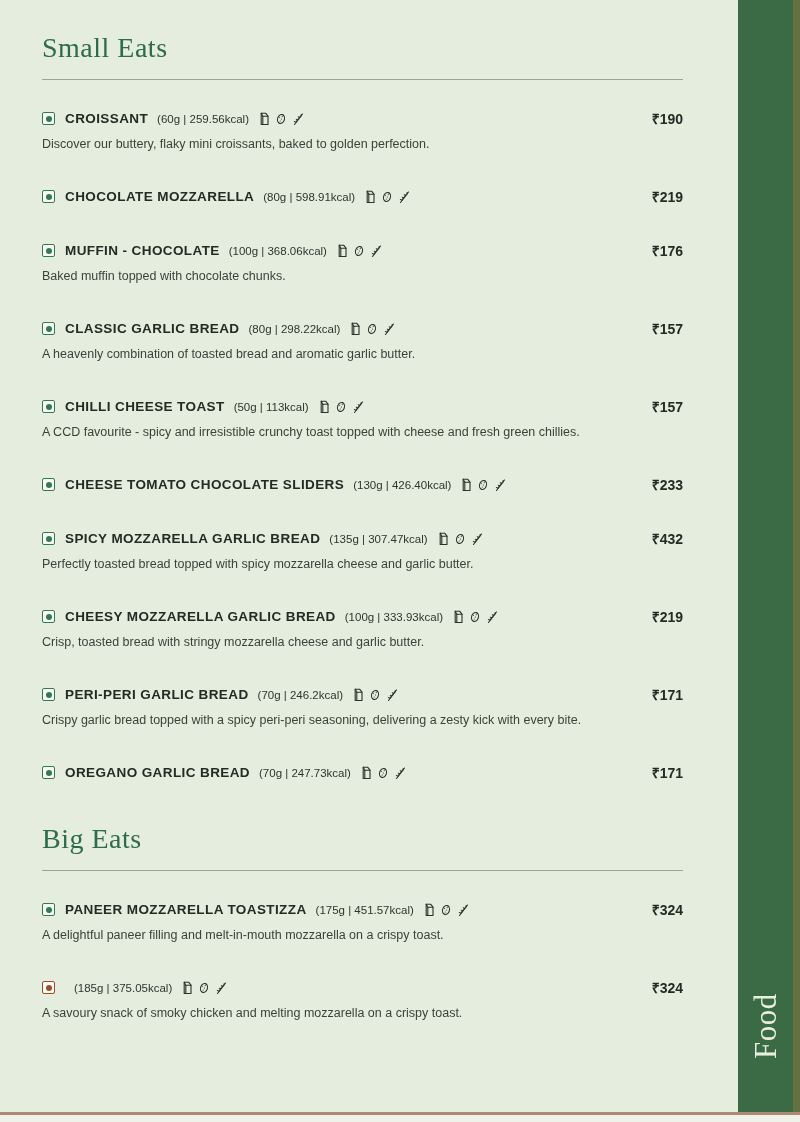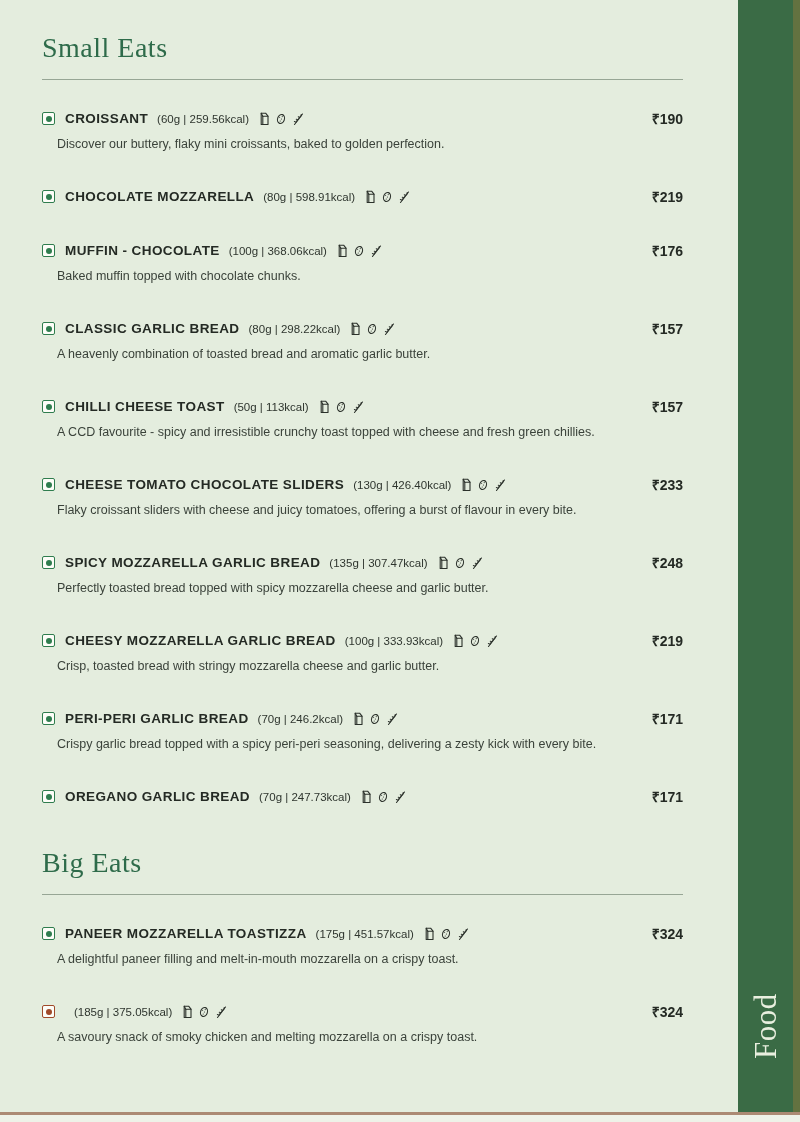--- a/index.html
+++ b/index.html
@@ -34,21 +34,21 @@
   }
   .diet-badge .diet-dot{width:6px;height:6px;border-radius:50%;background:var(--veg-badge);}
   .diet-badge.nonveg{border-color:var(--nonveg-badge);}
   .diet-badge.nonveg .diet-dot{background:var(--nonveg-badge);}
   .item-name{font-weight:700;font-size:13.5px;color:var(--ink);letter-spacing:.4px;white-space:nowrap;text-align:right;}
   .item-meta{font-size:11.5px;color:#2e352e;margin-left:9px;white-space:nowrap;}
   .item-icons{display:inline-flex;align-items:center;gap:5px;margin-left:9px;}
   .allergen{display:inline-flex;line-height:0;}
   .allergen svg{display:block;}
   .item-price{margin-left:auto;font-weight:700;font-size:14px;color:var(--ink);white-space:nowrap;}
-  .item-desc{font-size:12.5px;color:var(--desc-ink);margin-top:8px;line-height:16px;margin-left:15px;}
+  .item-desc{font-size:12.5px;color:var(--desc-ink);margin-top:8px;line-height:16px;}
   .sidebar{
     position:absolute;left:738px;top:0;width:62px;height:1112px;
     background:var(--sidebar-green);
   }
   .sidebar-edge{position:absolute;right:0;top:0;bottom:0;width:7px;background:var(--sidebar-edge);opacity:.85;}
   .sidebar-label-wrap{
     position:absolute;left:0;bottom:38px;width:55px;height:96px;
     display:flex;align-items:center;justify-content:center;
   }
   .sidebar-label{
@@ -255,21 +255,20 @@
                 </span>
                 <span class="allergen">
                   <svg width="13" height="14" viewBox="0 0 13 14" fill="none" stroke="#2b312b" stroke-width="1.1" stroke-linejoin="round" stroke-linecap="round">
                     <path d="M2.5 12.5L10.5 2"></path>
                     <path d="M4.2 10.2l-1.8-.6M4.8 9.4l.5-1.9M6.2 7.7l-1.9-.5M6.8 6.9l.5-1.9M8.2 5.2l-1.9-.5M8.8 4.4l.5-1.9"></path>
                   </svg>
                 </span>
               </span>
       <span class="item-price">₹233</span>
     </div>
-    <p class="item-desc">Flaky croissant sliders with cheese and juicy tomatoes, offering a burst of flavour in every bite.</p>
   </article>
 
   <article class="menu-item">
     <div class="item-head">
       <span class="diet-badge">
                 <span class="diet-dot"></span>
               </span>
       <span class="item-name">SPICY MOZZARELLA GARLIC BREAD</span>
       <span class="item-meta">(135g | 307.47kcal)</span>
       <span class="item-icons">
@@ -286,21 +285,21 @@
                     <path d="M4.6 5.2l.02 0M6.4 7l.02 0M5.2 9l.02 0M7.2 4.6l.02 0"></path>
                   </svg>
                 </span>
                 <span class="allergen">
                   <svg width="13" height="14" viewBox="0 0 13 14" fill="none" stroke="#2b312b" stroke-width="1.1" stroke-linejoin="round" stroke-linecap="round">
                     <path d="M2.5 12.5L10.5 2"></path>
                     <path d="M4.2 10.2l-1.8-.6M4.8 9.4l.5-1.9M6.2 7.7l-1.9-.5M6.8 6.9l.5-1.9M8.2 5.2l-1.9-.5M8.8 4.4l.5-1.9"></path>
                   </svg>
                 </span>
               </span>
-      <span class="item-price">₹248</span>
+      <span class="item-price">₹432</span>
     </div>
     <p class="item-desc">Perfectly toasted bread topped with spicy mozzarella cheese and garlic butter.</p>
   </article>
 
   <article class="menu-item">
     <div class="item-head">
       <span class="diet-badge">
                 <span class="diet-dot"></span>
               </span>
       <span class="item-name">CHEESY MOZZARELLA GARLIC BREAD</span>

